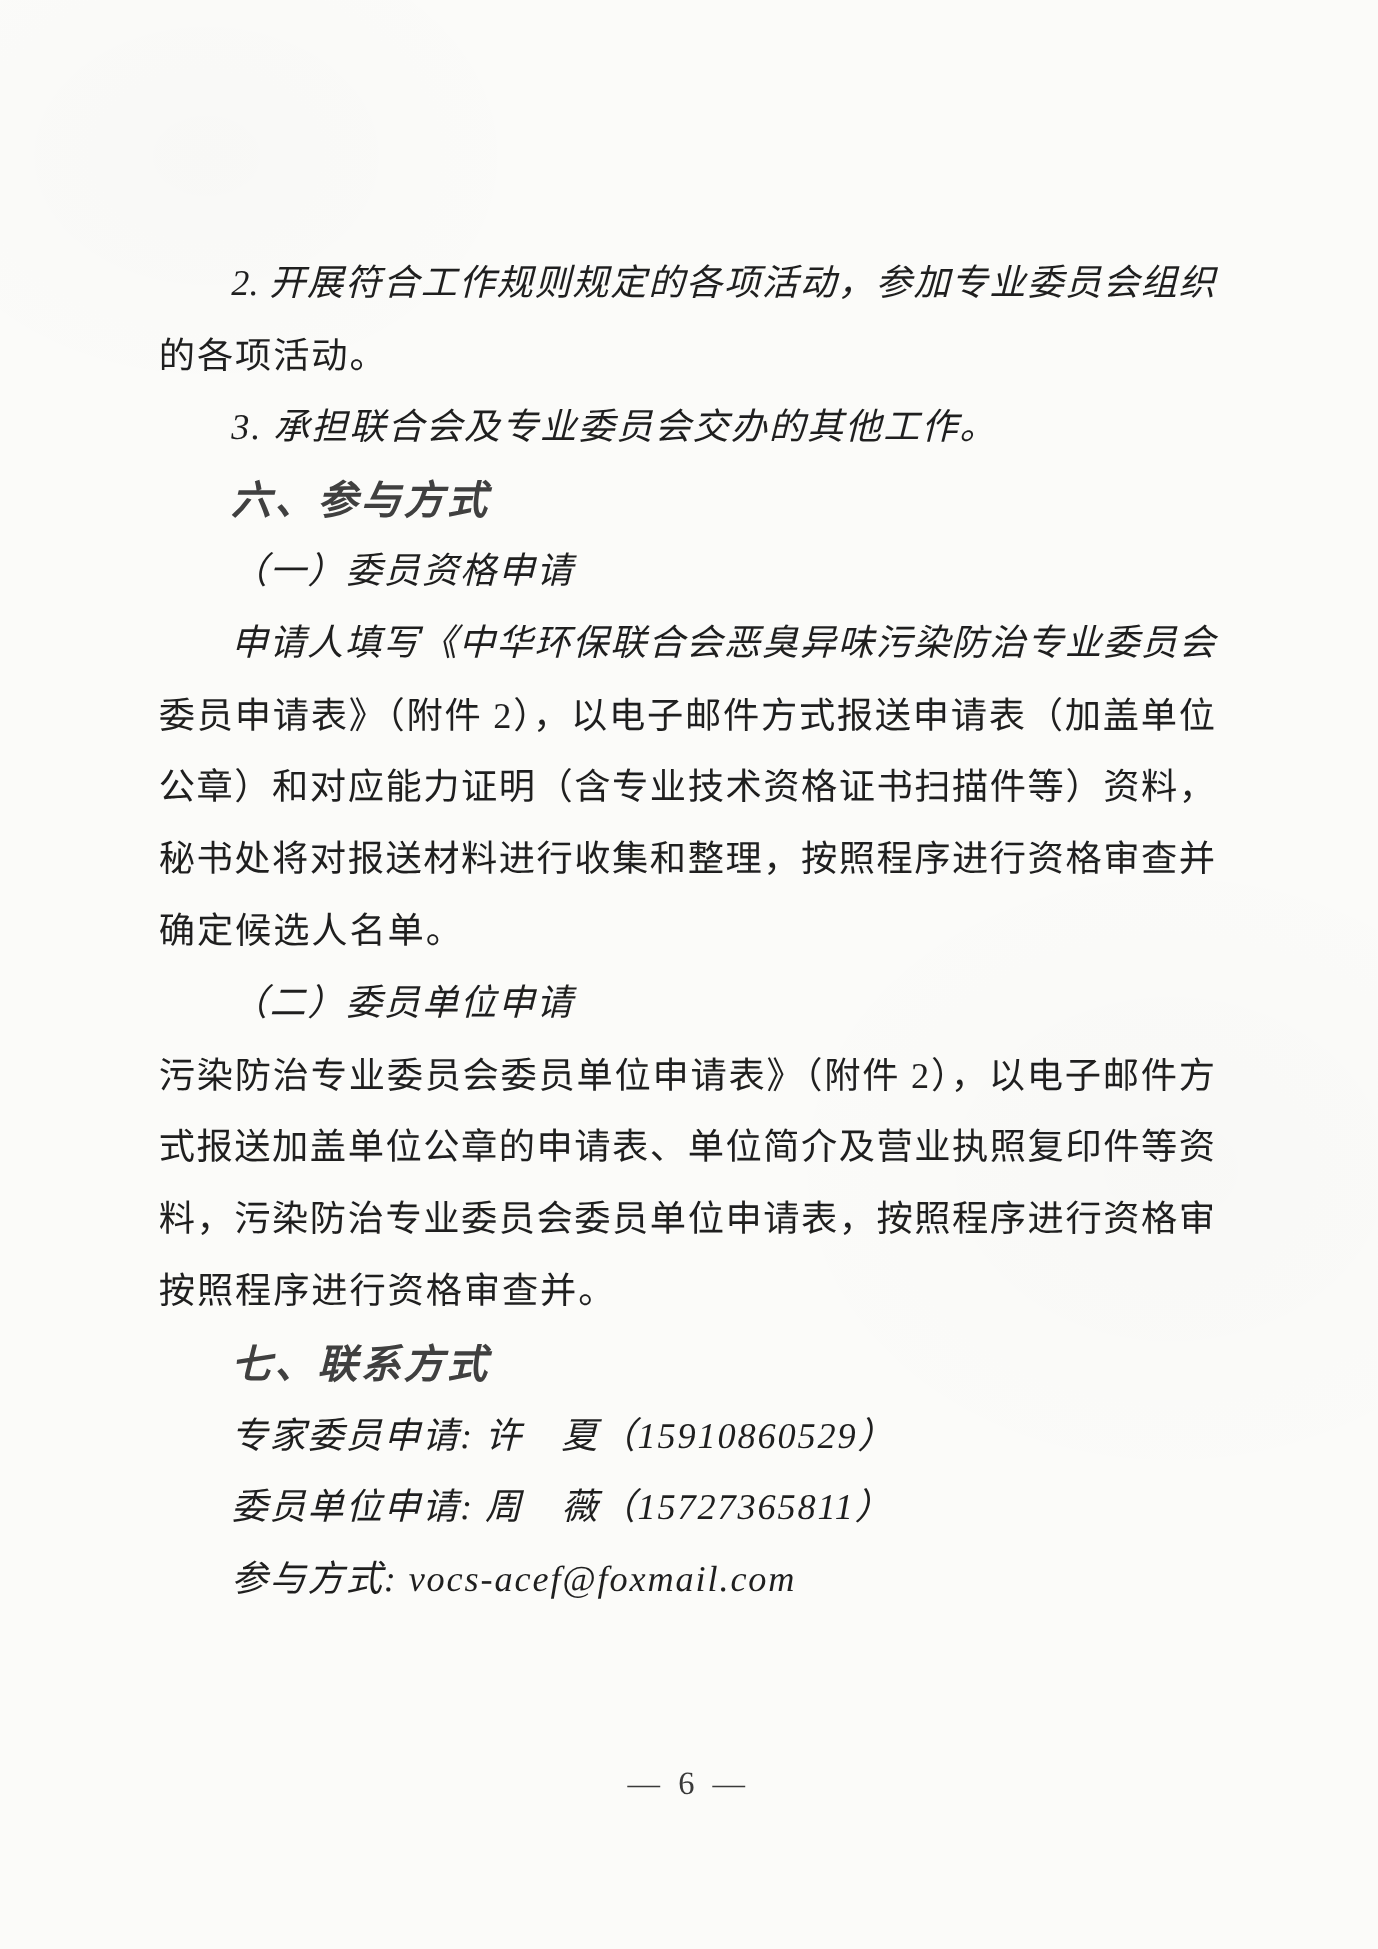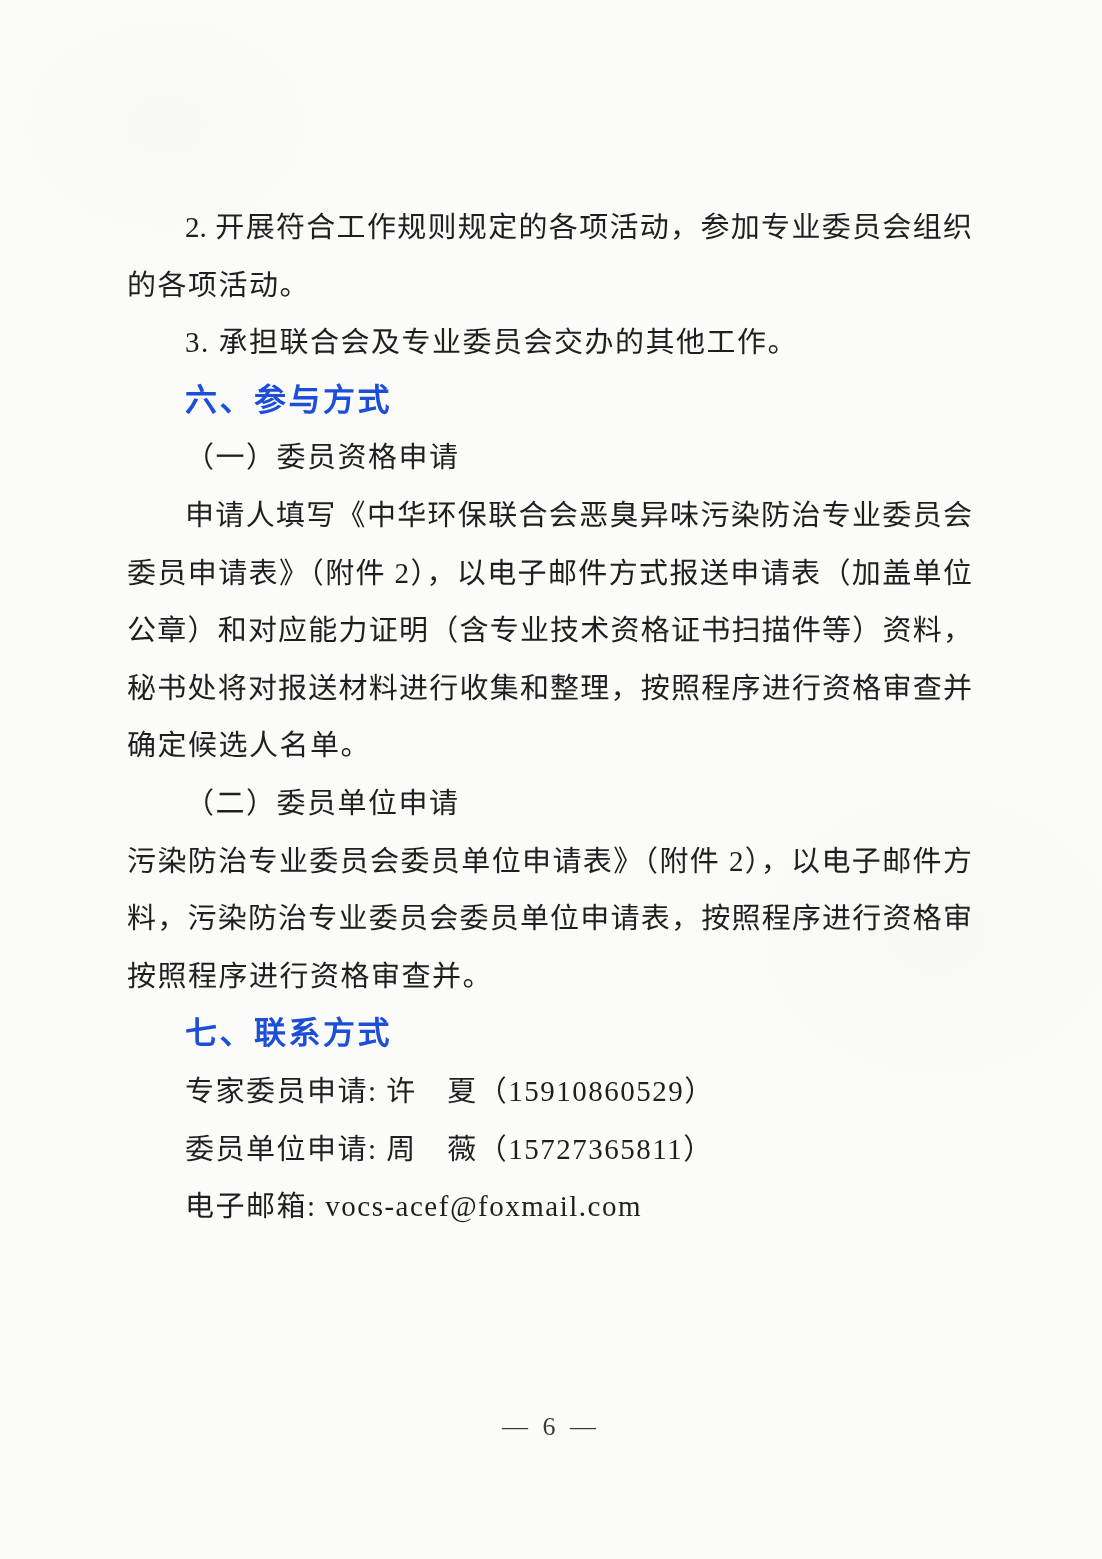--- a/index.html
+++ b/index.html
@@ -27,32 +27,33 @@
   .line {
     font-size: 29px;
     line-height: 57.6px;
     height: 57.6px;
     letter-spacing: 1.5px;
     white-space: pre;
     overflow: visible;
   }
   .line.indent {
     text-indent: 58px;
+    font-style: italic;
   }
   .line.justify {
     white-space: normal;
     text-align: justify;
     text-align-last: justify;
     letter-spacing: 0;
   }
   .line.heading {
     font-weight: 700;
     font-size: 32px;
     letter-spacing: 2.5px;
-    color: #1d4ed8;
+    color: #404040;
   }
   .footer {
     position: absolute;
     left: 0;
     top: 1412px;
     width: 1102px;
     text-align: center;
   }
   .footer span {
     font-size: 26px;
@@ -70,24 +71,25 @@
     <div class="line indent">3. 承担联合会及专业委员会交办的其他工作。</div>
     <div class="line indent heading">六、参与方式</div>
     <div class="line indent">（一）委员资格申请</div>
     <div class="line indent justify">申请人填写《中华环保联合会恶臭异味污染防治专业委员会</div>
     <div class="line justify">委员申请表》（附件 2），以电子邮件方式报送申请表（加盖单位</div>
     <div class="line justify">公章）和对应能力证明（含专业技术资格证书扫描件等）资料，</div>
     <div class="line justify">秘书处将对报送材料进行收集和整理，按照程序进行资格审查并</div>
     <div class="line">确定候选人名单。</div>
     <div class="line indent">（二）委员单位申请</div>
     <div class="line justify">污染防治专业委员会委员单位申请表》（附件 2），以电子邮件方</div>
+    <div class="line justify">式报送加盖单位公章的申请表、单位简介及营业执照复印件等资</div>
     <div class="line justify">料，污染防治专业委员会委员单位申请表，按照程序进行资格审</div>
     <div class="line">按照程序进行资格审查并。</div>
     <div class="line indent heading">七、联系方式</div>
     <div class="line indent">专家委员申请: 许　夏（15910860529）</div>
     <div class="line indent">委员单位申请: 周　薇（15727365811）</div>
-    <div class="line indent">电子邮箱: vocs-acef@foxmail.com</div>
+    <div class="line indent">参与方式: vocs-acef@foxmail.com</div>
   </div>
 
   <div class="footer">
     <span>— 6 —</span>
   </div>
 </div>
 
 </body></html>

